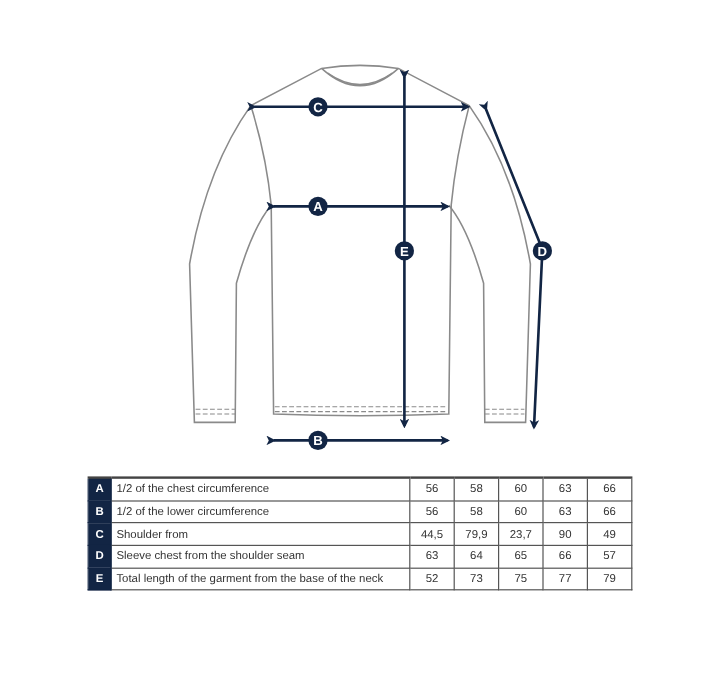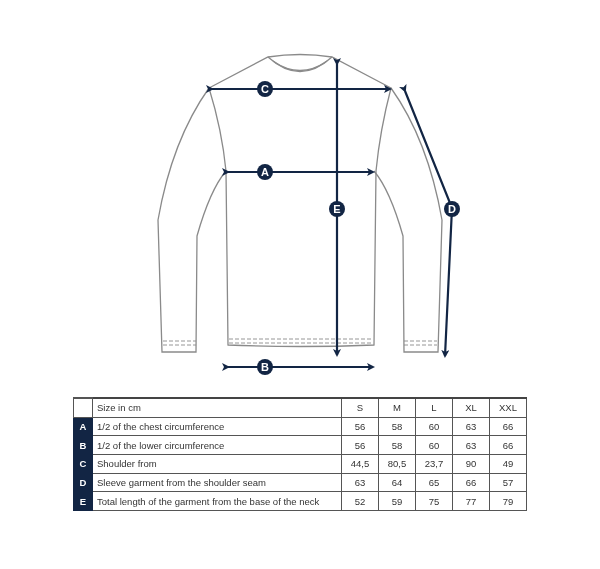--- a/index.html
+++ b/index.html
@@ -71,29 +71,20 @@
     <g>
         <circle cx="452" cy="209" r="8" fill="#122544"></circle>
         <text x="452" y="213" fill="#fff">D</text>
       </g>
   </g>
 </svg>
 
 <table id="size-table">
   <tbody>
     <tr>
-      <td class="letter empty"></td>
-      <td class="label">Size in cm</td>
-      <td class="num">S</td>
-      <td class="num">M</td>
-      <td class="num">L</td>
-      <td class="num">XL</td>
-      <td class="num">XXL</td>
-    </tr>
-    <tr>
       <td class="letter">A</td>
       <td class="label">1/2 of the chest circumference</td>
       <td class="num">56</td>
       <td class="num">58</td>
       <td class="num">60</td>
       <td class="num">63</td>
       <td class="num">66</td>
     </tr>
     <tr>
       <td class="letter">B</td>
@@ -101,37 +92,37 @@
       <td class="num">56</td>
       <td class="num">58</td>
       <td class="num">60</td>
       <td class="num">63</td>
       <td class="num">66</td>
     </tr>
     <tr>
       <td class="letter">C</td>
       <td class="label">Shoulder from</td>
       <td class="num">44,5</td>
-      <td class="num">80,5</td>
+      <td class="num">79,9</td>
       <td class="num">23,7</td>
       <td class="num">90</td>
       <td class="num">49</td>
     </tr>
     <tr>
       <td class="letter">D</td>
-      <td class="label">Sleeve garment from the shoulder seam</td>
+      <td class="label">Sleeve chest from the shoulder seam</td>
       <td class="num">63</td>
       <td class="num">64</td>
       <td class="num">65</td>
       <td class="num">66</td>
       <td class="num">57</td>
     </tr>
     <tr>
       <td class="letter">E</td>
       <td class="label">Total length of the garment from the base of the neck</td>
       <td class="num">52</td>
-      <td class="num">59</td>
+      <td class="num">73</td>
       <td class="num">75</td>
       <td class="num">77</td>
       <td class="num">79</td>
     </tr>
   </tbody>
 </table>
 
 </body></html>

